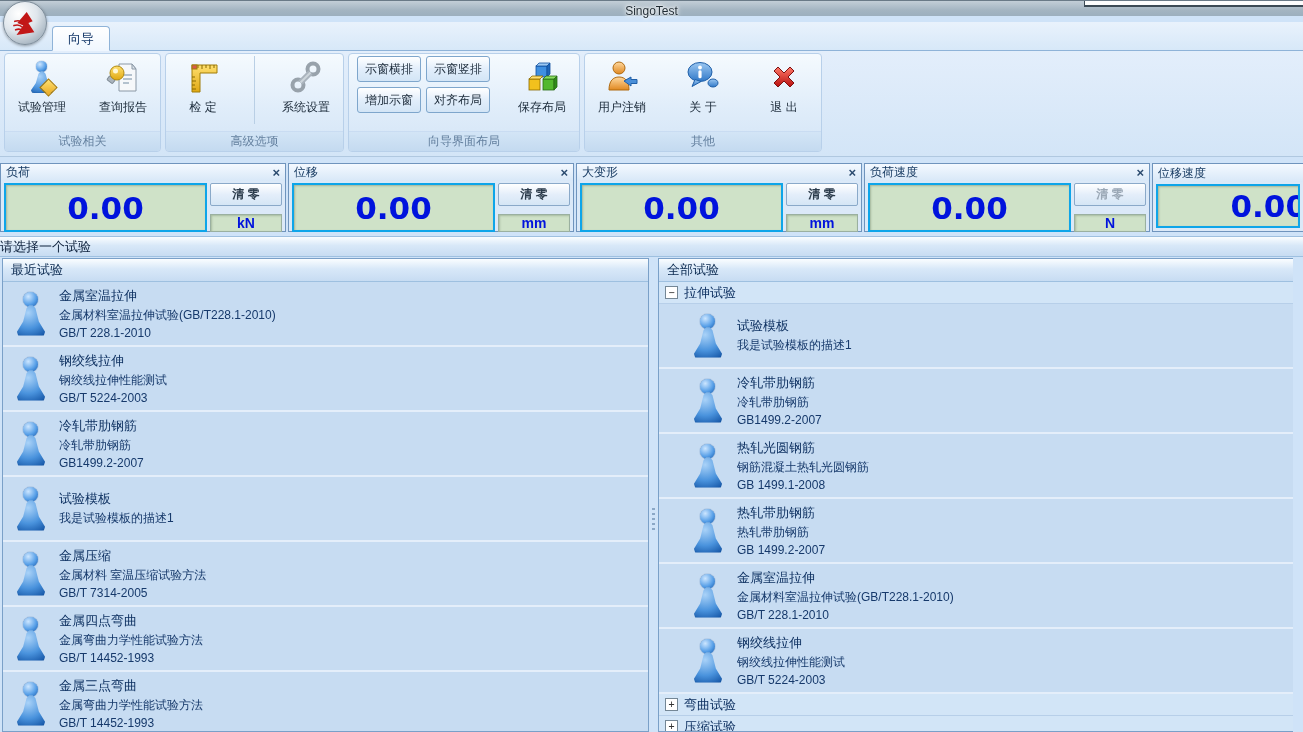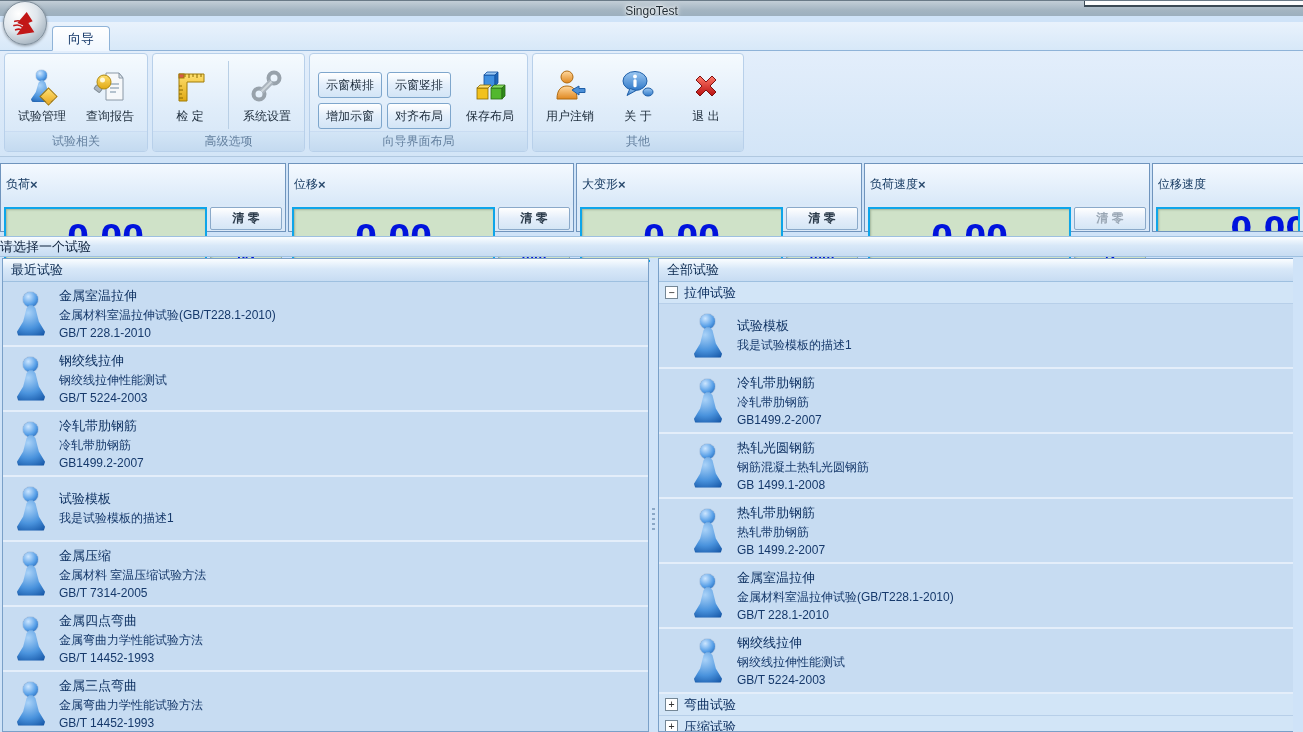--- a/index.html
+++ b/index.html
@@ -50,21 +50,21 @@
     position:absolute;left:0;top:51px;width:100%;height:106px;
     background:linear-gradient(#e3eefb,#d3e5f7);
     border-bottom:1px solid #b0c8e0;box-sizing:border-box;
     display:flex;align-items:stretch;gap:4px;padding:2px 0 2px 4px;
   }
   .ribbon-group{
     border:1px solid #b8d0ea;border-radius:4px;
     background:linear-gradient(#f5fafe,#e0edfa 55%,#d4e5f6);
     display:flex;flex-direction:column;height:99px;box-sizing:border-box;
   }
-  .rg-content{flex:1;display:flex;align-items:flex-end;padding:2px 4px;gap:2px}
+  .rg-content{flex:1;display:flex;align-items:flex-start;padding:2px 4px;gap:15px}
   .rg-label{
     height:19px;line-height:18px;text-align:center;font-size:12px;color:#64809f;
     background:linear-gradient(#d3e5f6,#c4daf0);
     border-top:1px solid #c9dcf2;border-radius:0 0 3px 3px;
   }
   .btn-large{
     display:flex;flex-direction:column;align-items:center;justify-content:flex-end;
     min-width:56px;padding:3px 5px 4px;border-radius:3px;cursor:pointer;gap:4px;
   }
   .btn-large .bl{font-size:12px;color:#1c2b3a;white-space:nowrap}
@@ -87,30 +87,30 @@
     border-radius:3px;box-shadow:inset 0 0 1px #0d4286}
   .pawn-sm{width:22px;height:32px}
   .pawn-sm::before{left:5px;width:11px;height:11px}
   .pawn-sm::after{top:10px;left:0;width:22px;height:22px}
   .diamond{position:absolute;right:-2px;bottom:1px;width:11px;height:11px;
     background:linear-gradient(135deg,#ffe070,#e8a820);border:1px solid #a87800;transform:rotate(45deg)}
   
   .meter-row{position:absolute;left:0;top:163px;width:100%;height:69px;display:flex;gap:2px}
   .meter{width:286px;flex:0 0 auto;border:1px solid #6f94bd;background:#dbe9f8;box-sizing:border-box;display:flex;flex-direction:column}
   .meter.cut{flex:1 1 auto;width:auto;border-right:none;overflow:hidden}
-  .meter-head{height:18px;display:flex;align-items:center;
-    background:linear-gradient(#f4f9ff,#d8e8f8);padding:12px 5px;font-size:12px;color:#12365e}
+  .meter-head{height:18px;display:flex;align-items:center;justify-content:space-between;
+    background:linear-gradient(#f4f9ff,#d8e8f8);padding:0 5px;font-size:12px;color:#12365e}
   .meter-close{font-size:13px;font-weight:bold;color:#2a4a6e;cursor:pointer;line-height:12px}
   .meter-body{flex:1;display:flex;gap:3px;padding:2px 3px 3px}
   .meter-value{flex:1;background:#cfe2c8;border:2px solid #0ea5e9;box-shadow:inset 1px 1px 2px rgba(80,100,70,.35);
     display:flex;align-items:center;justify-content:center;overflow:hidden;
     font-size:31px;font-weight:bold;color:#0013dd;font-family:"DejaVu Sans",sans-serif}
   .meter.cut .meter-value{justify-content:flex-end;padding-right:0}
   .meter.cut .meter-value span{margin-right:-9px}
-  .meter-side{width:72px;display:flex;flex-direction:column;gap:14px}
+  .meter-side{width:72px;display:flex;flex-direction:column;gap:8px}
   .clear-btn{height:21px;border:1px solid #8aa9c9;border-radius:2px;
     background:linear-gradient(#ffffff,#e4eefa 50%,#d5e6f5);
     font-size:12px;font-weight:bold;color:#2a3a4a;display:flex;align-items:center;justify-content:center;cursor:pointer}
   .clear-btn.disabled{color:#9aa7b5;cursor:default}
   .unit-box{flex:1;background:#cfe2c8;border:1px solid #9ab0a0;box-shadow:inset 1px 1px 2px rgba(80,100,70,.3);
     display:flex;align-items:center;justify-content:center;font-size:14px;font-weight:bold;color:#0013dd}
   
   .grad-head{background:linear-gradient(#fafdff,#d8e8f8 45%,#c7dcf2)}
   .select-bar{position:absolute;left:0;top:236px;width:100%;height:21px;
     border-top:1px solid #9ec0e0;border-bottom:1px solid #9ec0e0;box-sizing:border-box;

